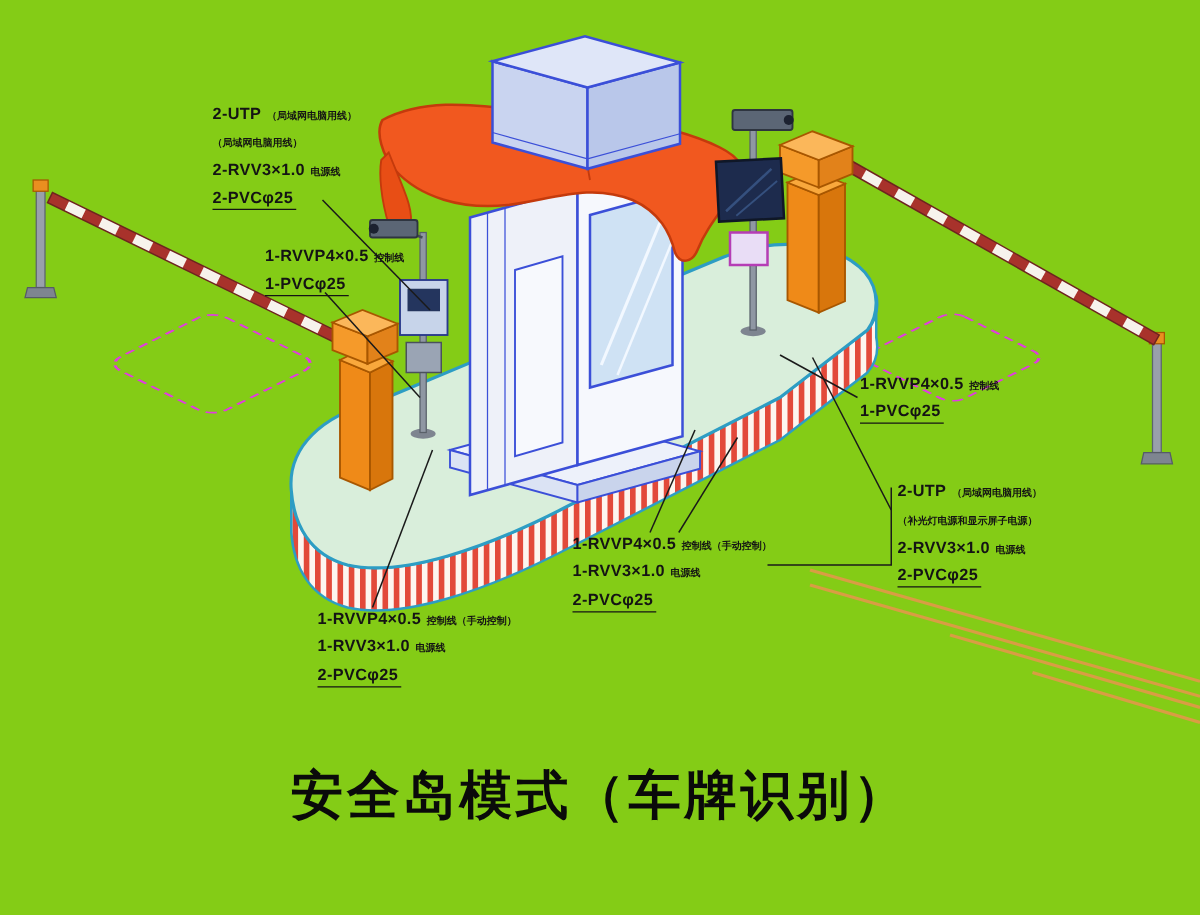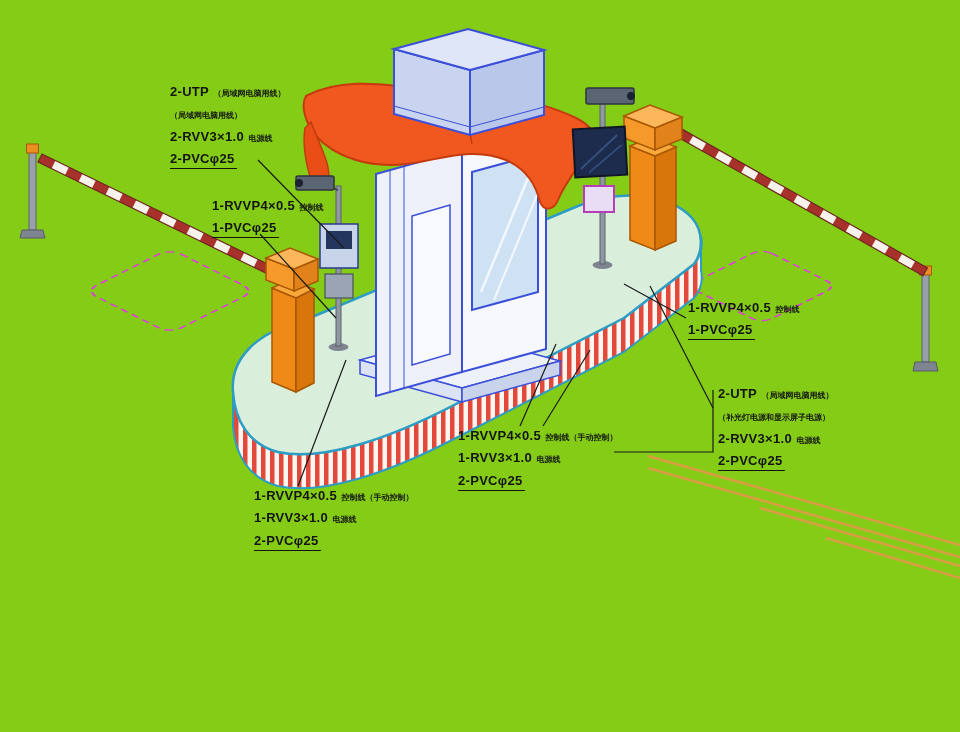--- a/index.html
+++ b/index.html
@@ -229,14 +229,15 @@
   </div>
   <div class="row">
     <span class="main">2-RVV3×1.0</span>
     <span class="note">电源线</span>
   </div>
   <div class="row">
     <span class="main ul">2-PVCφ25</span>
   </div>
 </div>
 
+<div class="title">安全岛模式（车牌识别）</div>
 
 </div>
 
 </body></html>

